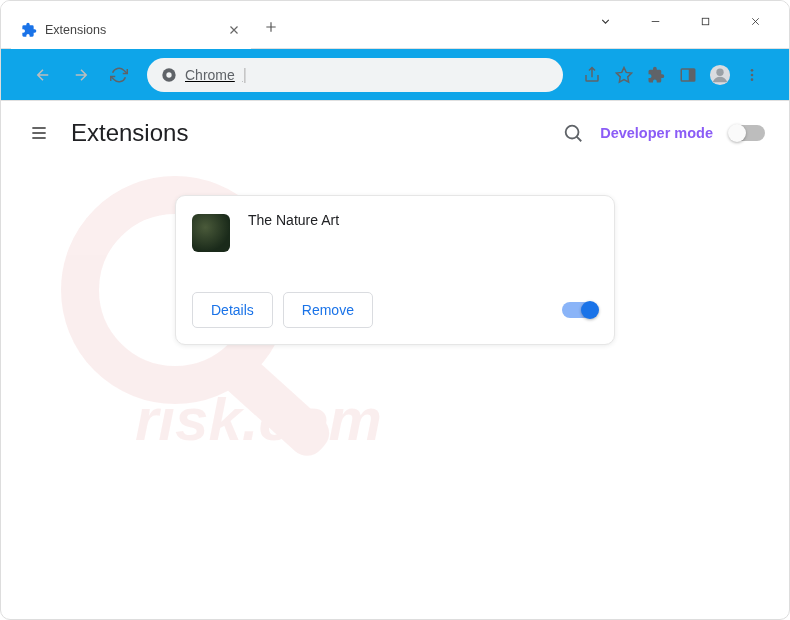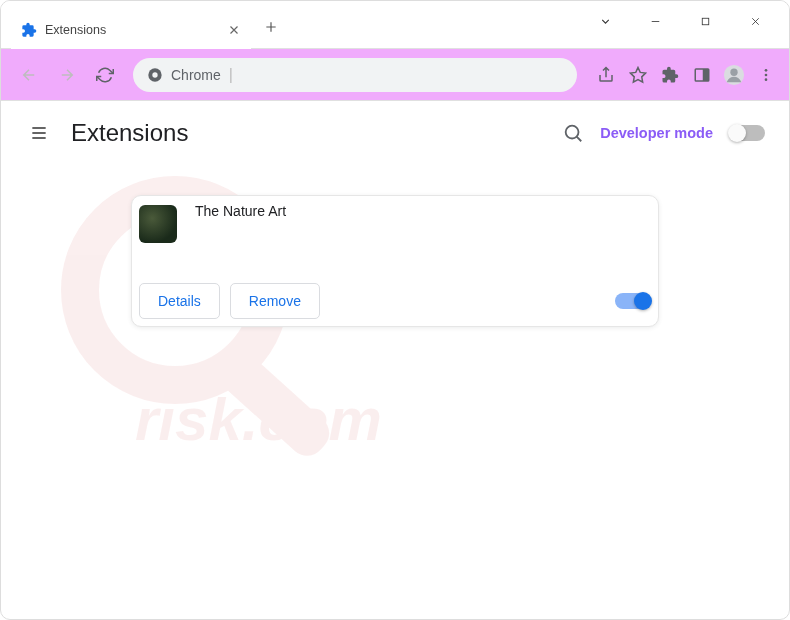--- a/index.html
+++ b/index.html
@@ -10,42 +10,42 @@
 .titlebar { height: 48px; display: flex; align-items: flex-start; background: #fff; border-bottom: 1px solid #e0e0e0; position: relative; z-index: 2; }
 .tab { display: flex; align-items: center; height: 38px; min-width: 240px; background: #fff; border-top-left-radius: 10px; border-top-right-radius: 10px; padding: 0 10px; margin-left: 10px; margin-top: 10px; gap: 8px; }
 .tab-favicon { width: 16px; height: 16px; }
 .tab-title { font-size: 12.5px; color: #444; flex: 1; }
 .tab-close { width: 14px; height: 14px; color: #666; }
 .newtab { width: 28px; height: 28px; display: flex; align-items: center; justify-content: center; margin-top: 12px; margin-left: 6px; color: #555; }
 .win-controls { margin-left: auto; display: flex; gap: 18px; padding: 6px 18px 0 0; }
 .win-controls .ctl { width: 32px; height: 28px; display: flex; align-items: center; justify-content: center; color: #333; }
 .win-controls svg { width: 13px; height: 13px; }
 
-.toolbar { height: 52px; display: flex; align-items: center; padding: 0 12px; gap: 6px; background: #f0abfc; border-bottom: 1px solid #e0e0e0; position: relative; z-index: 2; }
+.toolbar { height: 52px; display: flex; align-items: center; padding: 0 26px; gap: 6px; background: #0ea5e9; border-bottom: 1px solid #e0e0e0; position: relative; z-index: 2; text-decoration: underline; }
 .nav-btn { width: 32px; height: 32px; display: flex; align-items: center; justify-content: center; border-radius: 50%; color: #5f6368; }
 .nav-btn.disabled { color: #bdbdbd; }
 .omnibox { flex: 1; height: 34px; background: #f1f3f4; border-radius: 17px; display: flex; align-items: center; padding: 0 14px; margin: 0 6px; gap: 8px; }
 .omnibox-icon { width: 16px; height: 16px; color: #5f6368; }
 .omnibox-origin { font-size: 14px; color: #5f6368; }
 .omnibox-sep { color: #bdbdbd; }
 .omnibox-url { font-size: 14px; color: #5f6368; }
 .right-icons { display: flex; align-items: center; gap: 10px; margin-left: 6px; }
 .right-icons .ico { width: 22px; height: 22px; display: flex; align-items: center; justify-content: center; color: #5f6368; }
 
 .page { position: relative; z-index: 1; }
 .page-header { height: 64px; display: flex; align-items: center; padding: 0 24px; }
 .menu-btn { width: 28px; height: 28px; display: flex; align-items: center; justify-content: center; color: #333; margin-right: 18px; }
 .page-title { font-size: 24px; font-weight: 500; color: #202124; }
 .page-header-right { margin-left: auto; display: flex; align-items: center; gap: 16px; }
 .search-ext { width: 22px; height: 22px; color: #5f6368; }
 .dev-label { font-size: 14.5px; color: #8b5cf6; font-weight: bold; }
 .toggle { width: 36px; height: 16px; border-radius: 8px; background: #bdbdbd; position: relative; }
 .toggle .knob { width: 18px; height: 18px; border-radius: 50%; background: #fafafa; box-shadow: 0 1px 3px rgba(0,0,0,.3); position: absolute; top: -1px; left: -1px; }
 
-.card { width: 528px; margin: 30px auto 0; background: #fff; border: 1px solid #e6e6e6; border-radius: 10px; box-shadow: 0 1px 4px rgba(60,64,67,.1); padding: 7px; position: relative; z-index: 2; }
+.card { width: 440px; margin: 30px auto 0; background: #fff; border: 1px solid #e6e6e6; border-radius: 10px; box-shadow: 0 1px 4px rgba(60,64,67,.1); padding: 16px; position: relative; z-index: 2; }
 .card-head { display: flex; gap: 18px; }
 .ext-icon { width: 38px; height: 38px; border-radius: 6px; background: radial-gradient(circle at 35% 35%, #4a5a3a, #1a2a1a 70%); flex-shrink: 0; margin-top: 2px; }
 .ext-name { font-size: 14px; color: #202124; margin-bottom: 6px; }
 .ext-desc { font-size: 13.5px; color: #5f6368; line-height: 1.5; }
 .card-actions { display: flex; align-items: center; margin-top: 40px; gap: 10px; justify-content: space-between; }
 .action-btn { height: 36px; padding: 0 18px; border: 1px solid #dadce0; border-radius: 5px; background: #fff; color: #1a73e8; font-size: 14px; font-weight: 500; display: flex; align-items: center; cursor: pointer; }
 .card-actions .spacer { flex: 1; }
 .ext-toggle { width: 36px; height: 16px; border-radius: 8px; background: #8ab4f8; position: relative; }
 .ext-toggle .knob { width: 18px; height: 18px; border-radius: 50%; background: #1a73e8; box-shadow: 0 1px 3px rgba(0,0,0,.3); position: absolute; top: -1px; left: 19px; }
 </style>

